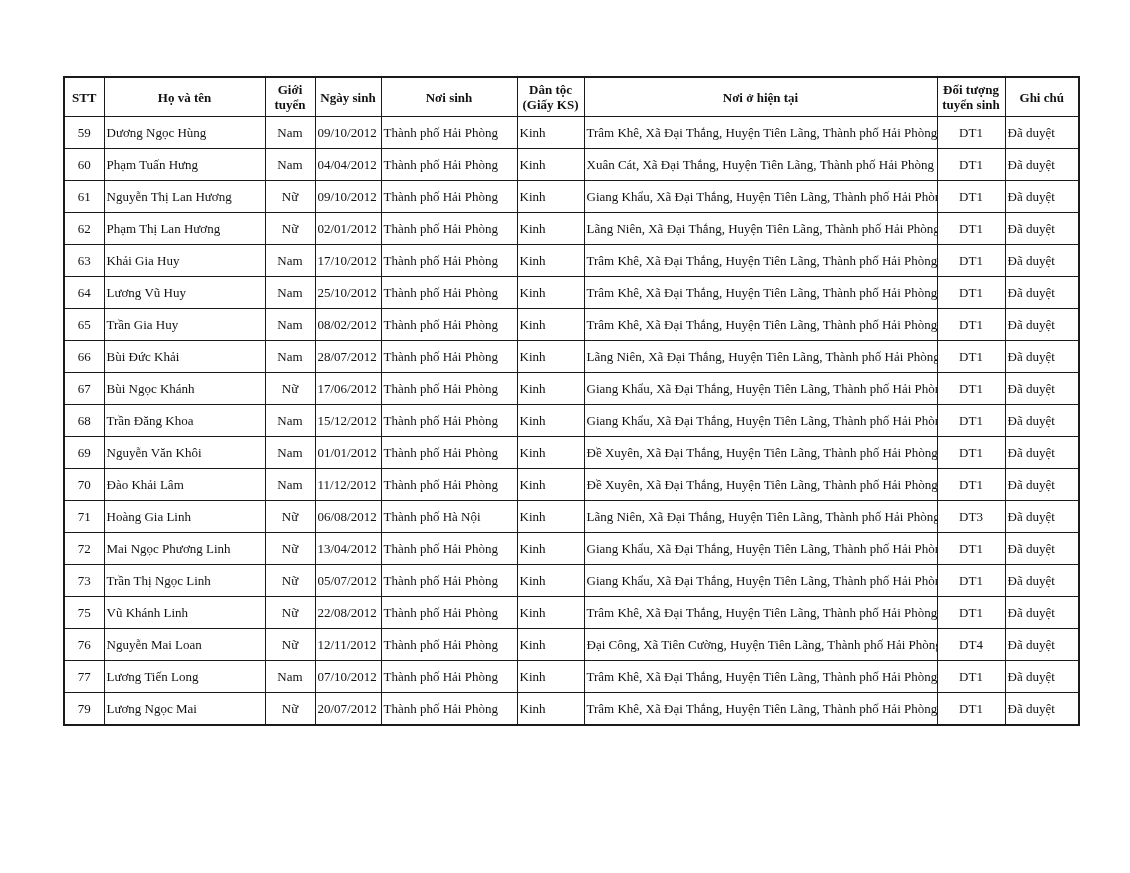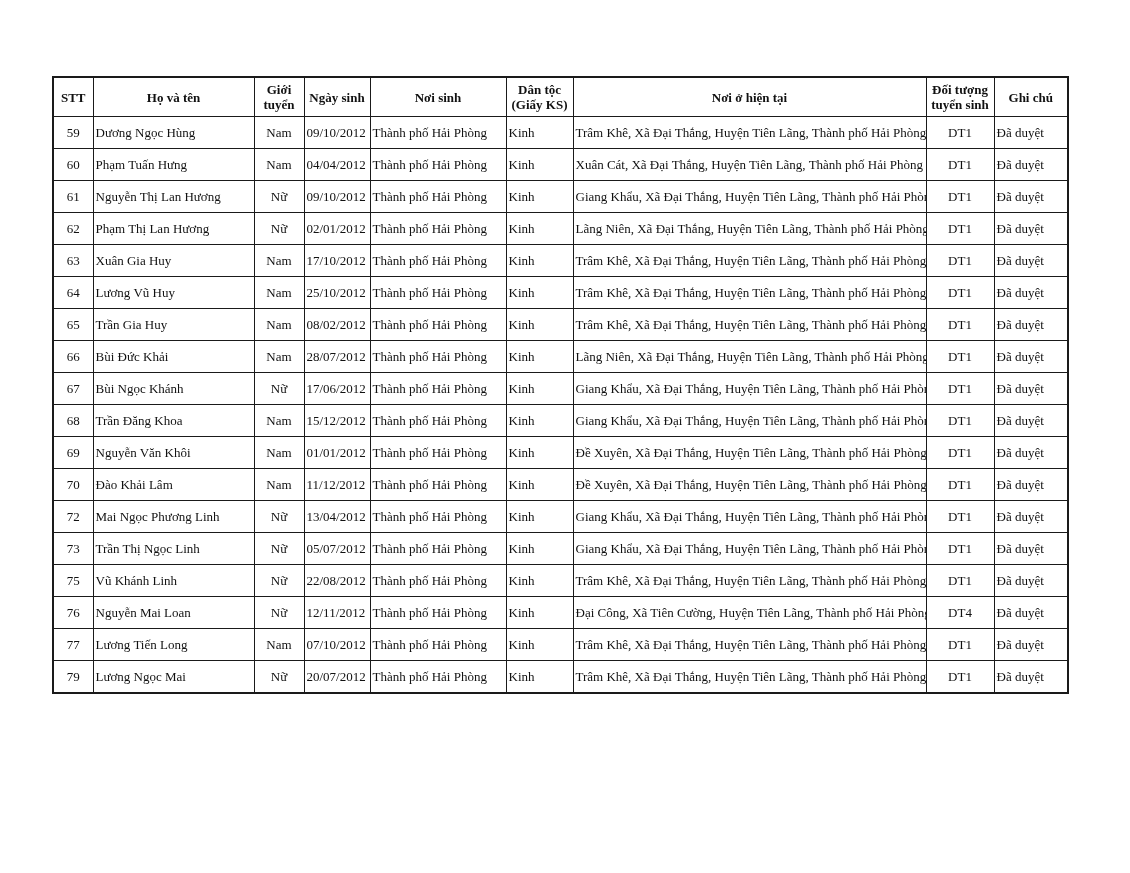--- a/index.html
+++ b/index.html
@@ -1,21 +1,21 @@
 <!DOCTYPE html>
 <html><head>
   <meta charset="utf-8">
   <style>
     html, body { margin: 0; padding: 0; background: #ffffff; }
     body { width: 1130px; height: 873px; position: relative; overflow: hidden;
            font-family: "Liberation Serif", serif; color: #111; }
     table { position: absolute; left: 52px; top: 76px; border-collapse: collapse;
             table-layout: fixed; width: 1015px; font-size: 13px; }
     th, td { border: 1px solid #1a1a1a; padding: 0 2px; overflow: hidden; white-space: nowrap; }
-    table { border: 2px solid #1a1a1a; }
+    table { border: 2px solid #1a1a1a; margin-left: 11px; }
     th { font-weight: bold; text-align: center; height: 38px; line-height: 15px; white-space: normal; }
     td { height: 31px; }
     td.c { text-align: center; }
     td.l { text-align: left; }
   </style>
 </head>
 <body>
 
 <table>
   <colgroup>
@@ -82,21 +82,21 @@
         <td class="c">Nữ</td>
         <td class="l">02/01/2012</td>
         <td class="l">Thành phố Hải Phòng</td>
         <td class="l">Kinh</td>
         <td class="l">Lãng Niên, Xã Đại Thắng, Huyện Tiên Lãng, Thành phố Hải Phòng</td>
         <td class="c">DT1</td>
         <td class="l">Đã duyệt</td>
       </tr>
       <tr>
         <td class="c">63</td>
-        <td class="l">Xuân Gia Huy</td>
+        <td class="l">Khải Gia Huy</td>
         <td class="c">Nam</td>
         <td class="l">17/10/2012</td>
         <td class="l">Thành phố Hải Phòng</td>
         <td class="l">Kinh</td>
         <td class="l">Trâm Khê, Xã Đại Thắng, Huyện Tiên Lãng, Thành phố Hải Phòng</td>
         <td class="c">DT1</td>
         <td class="l">Đã duyệt</td>
       </tr>
       <tr>
         <td class="c">64</td>
@@ -166,20 +166,31 @@
       </tr>
       <tr>
         <td class="c">70</td>
         <td class="l">Đào Khải Lâm</td>
         <td class="c">Nam</td>
         <td class="l">11/12/2012</td>
         <td class="l">Thành phố Hải Phòng</td>
         <td class="l">Kinh</td>
         <td class="l">Đề Xuyên, Xã Đại Thắng, Huyện Tiên Lãng, Thành phố Hải Phòng</td>
         <td class="c">DT1</td>
+        <td class="l">Đã duyệt</td>
+      </tr>
+      <tr>
+        <td class="c">71</td>
+        <td class="l">Hoàng Gia Linh</td>
+        <td class="c">Nữ</td>
+        <td class="l">06/08/2012</td>
+        <td class="l">Thành phố Hà Nội</td>
+        <td class="l">Kinh</td>
+        <td class="l">Lãng Niên, Xã Đại Thắng, Huyện Tiên Lãng, Thành phố Hải Phòng</td>
+        <td class="c">DT3</td>
         <td class="l">Đã duyệt</td>
       </tr>
       <tr>
         <td class="c">72</td>
         <td class="l">Mai Ngọc Phương Linh</td>
         <td class="c">Nữ</td>
         <td class="l">13/04/2012</td>
         <td class="l">Thành phố Hải Phòng</td>
         <td class="l">Kinh</td>
         <td class="l">Giang Khẩu, Xã Đại Thắng, Huyện Tiên Lãng, Thành phố Hải Phòng</td>

